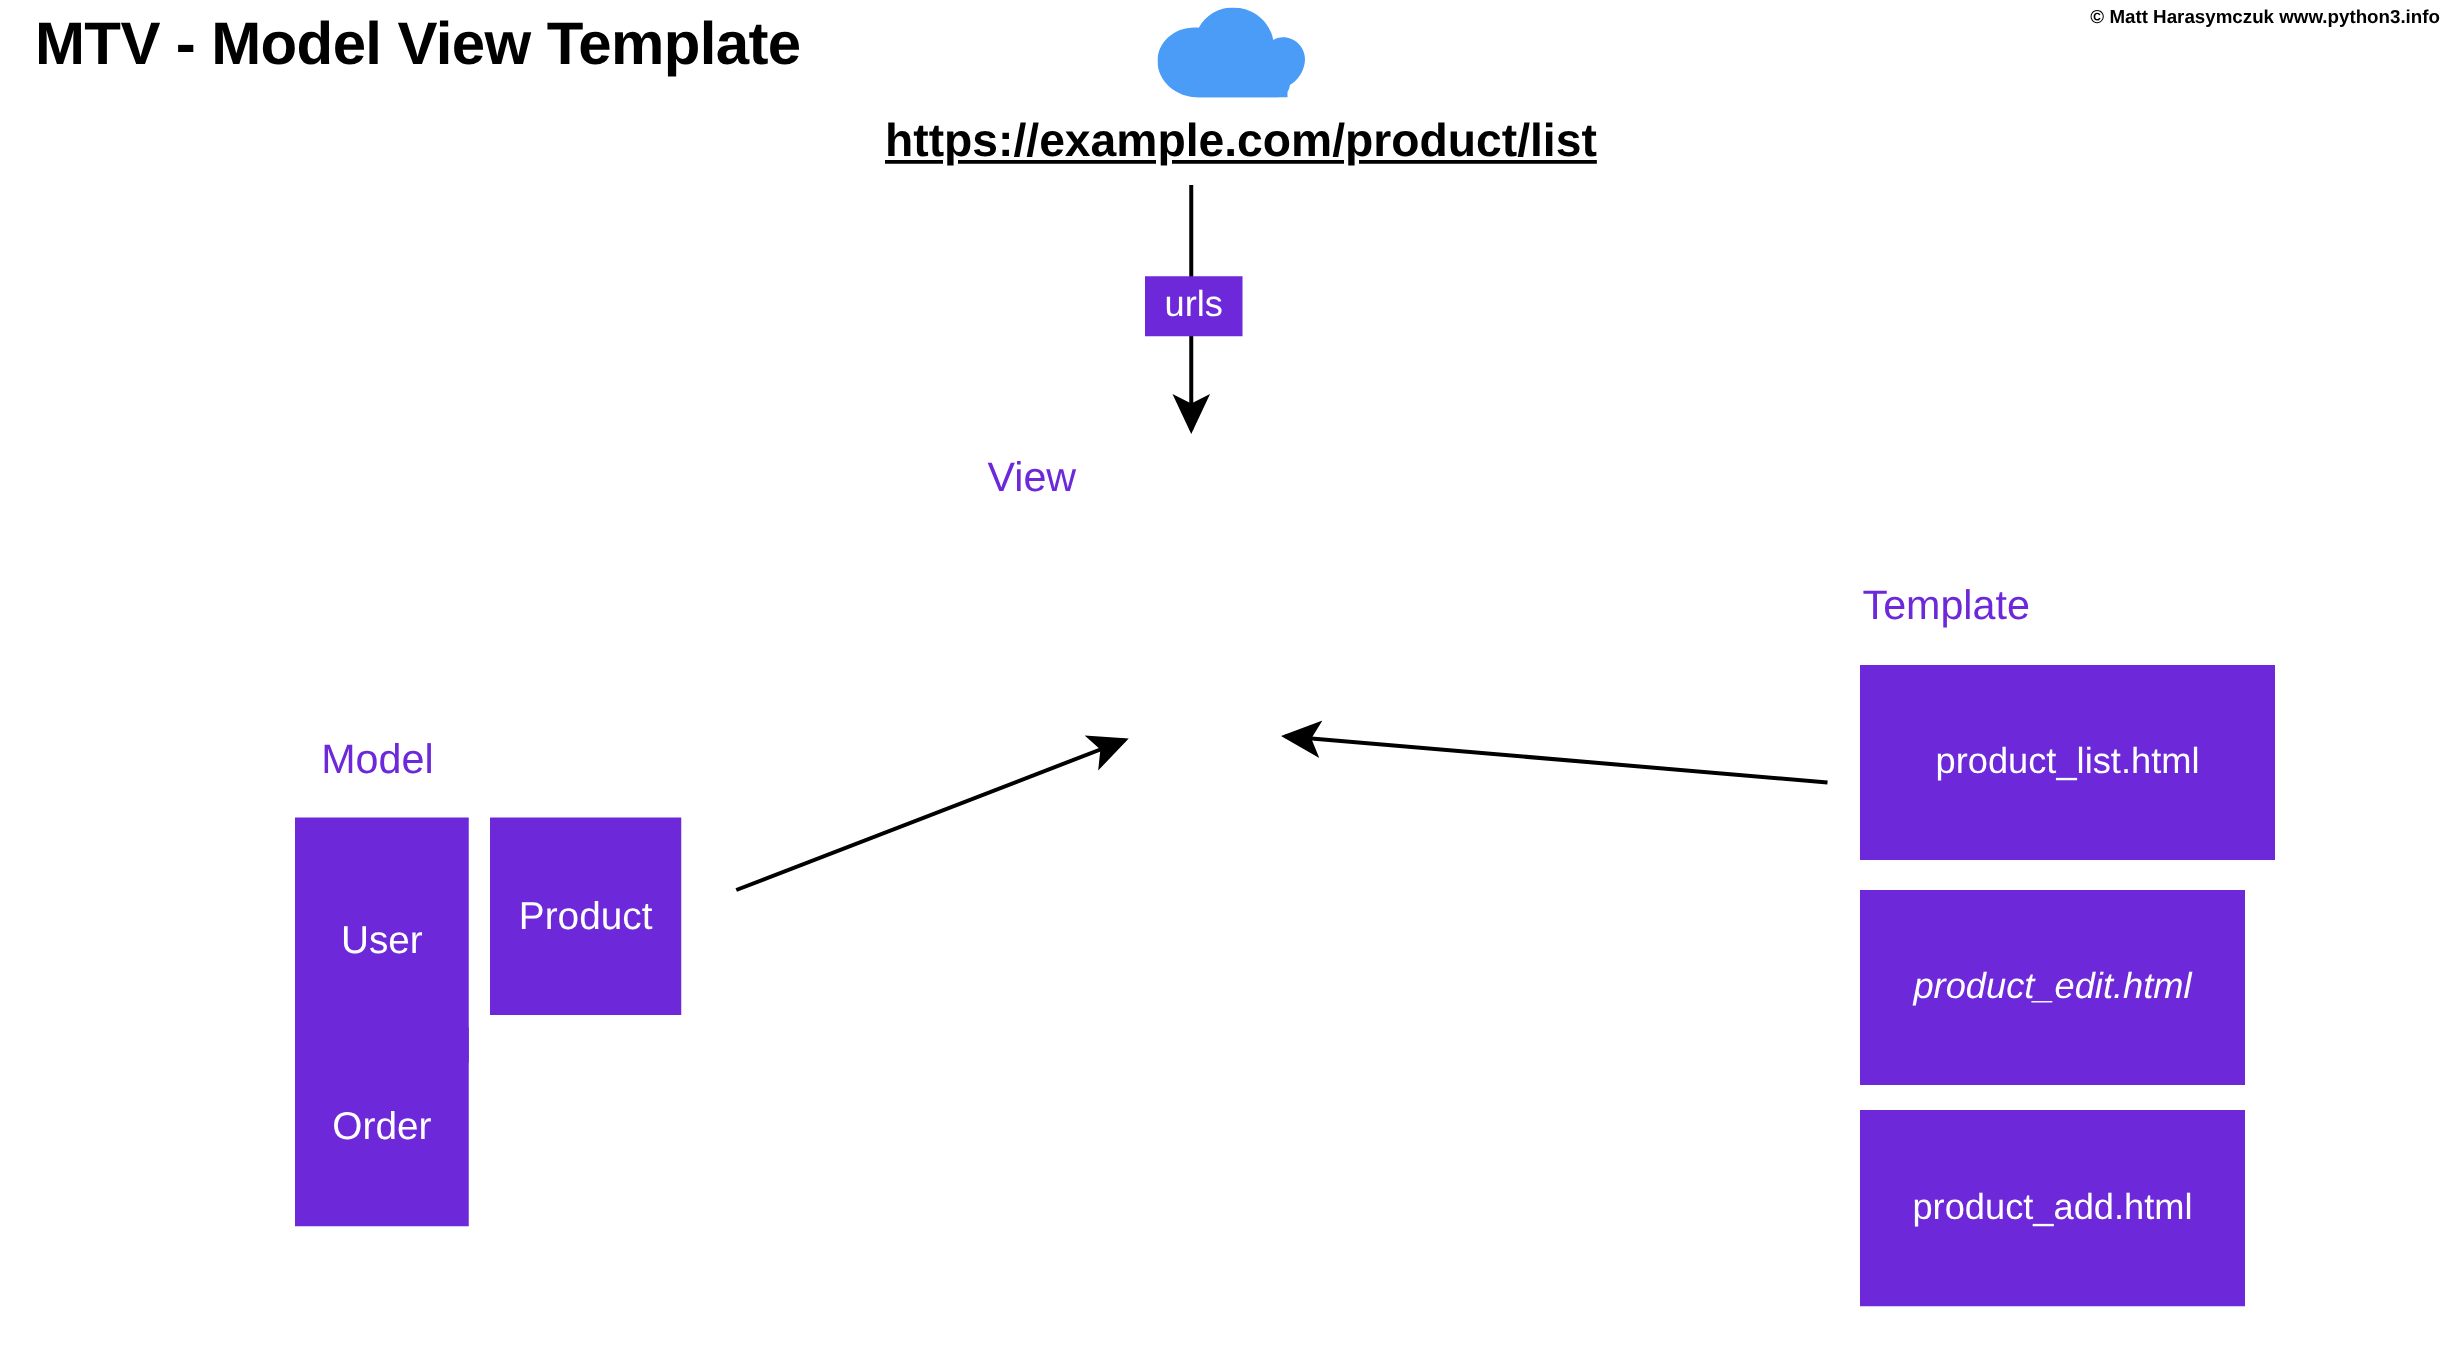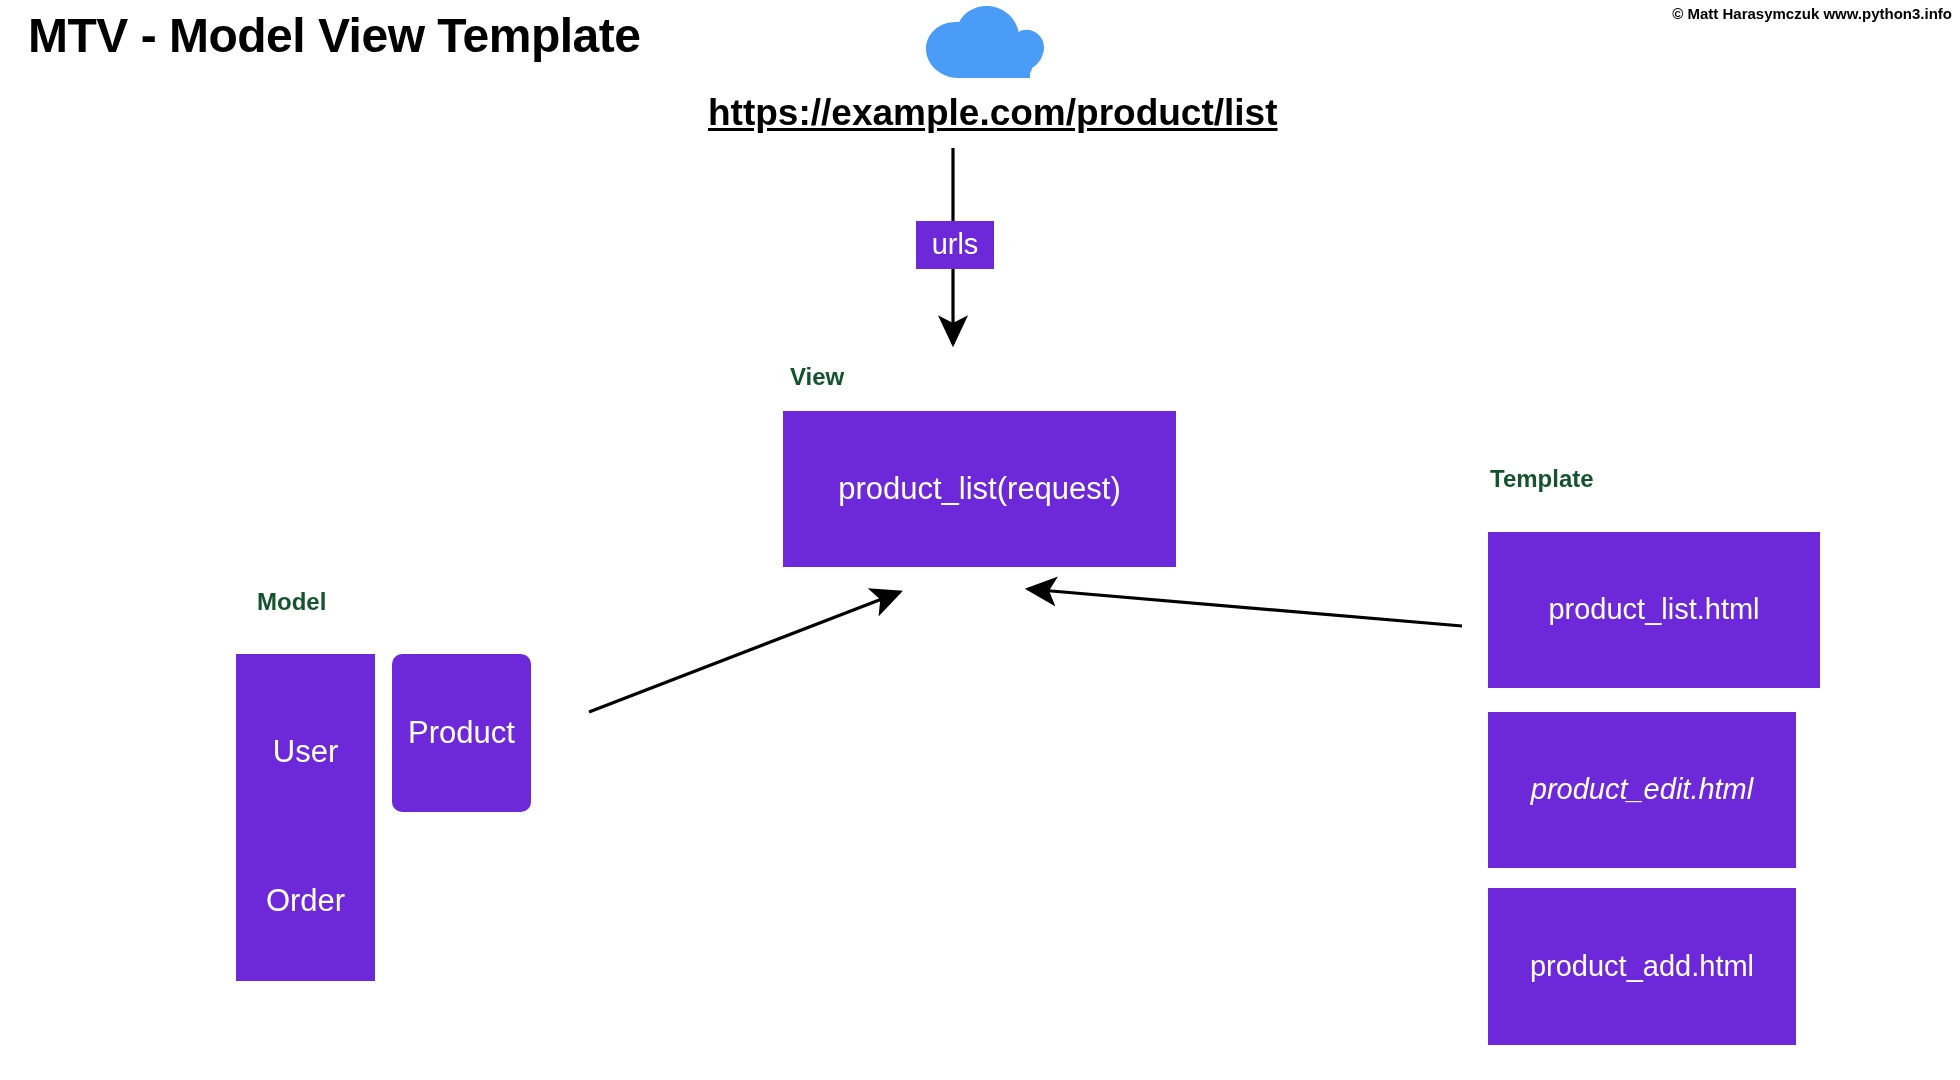--- a/index.html
+++ b/index.html
@@ -77,23 +77,23 @@
   .box-label {
     color: #ffffff;
     text-align: center;
     line-height: 1.1;
     white-space: nowrap;
   }
 
   
   .section-heading {
     position: absolute;
-    font-size: 24px;
-    font-weight: bold;
-    color: #14532d;
+    font-size: 33px;
+    font-weight: normal;
+    color: #6d28d9;
     white-space: nowrap;
   }
 
   
   #urls-box {
     left: 916px;
     top: 221px;
     width: 78px;
     height: 48px;
     z-index: 5;
@@ -114,23 +114,22 @@
 
   #model-user {
     left: 236px;
     top: 654px;
     width: 139px;
     height: 196px;
   }
   #model-product {
     left: 392px;
     top: 654px;
-    width: 139px;
+    width: 153px;
     height: 158px;
-    border-radius: 10px;
   }
   #model-order {
     left: 236px;
     top: 822px;
     width: 139px;
     height: 159px;
   }
   #model-user .box-label,
   #model-product .box-label,
   #model-order .box-label { font-size: 31px; }
@@ -202,23 +201,20 @@
     <line x1="589" y1="712" x2="900" y2="592" stroke="#000000" stroke-width="3.2" marker-end="url(#ah)"></line>
 
     <line x1="1462" y1="626" x2="1028" y2="589" stroke="#000000" stroke-width="3.2" marker-end="url(#ah)"></line>
   </svg>
 
   <div class="box" id="urls-box">
     <span class="box-label">urls</span>
   </div>
 
   <div class="section-heading" id="heading-view">View</div>
-  <div class="box" id="view-box">
-    <span class="box-label">product_list(request)</span>
-  </div>
 
   <div class="section-heading" id="heading-model">Model</div>
   <div class="box" id="model-user">
     <span class="box-label">User</span>
   </div>
   <div class="box" id="model-product">
     <span class="box-label">Product</span>
   </div>
   <div class="box" id="model-order">
     <span class="box-label">Order</span>

